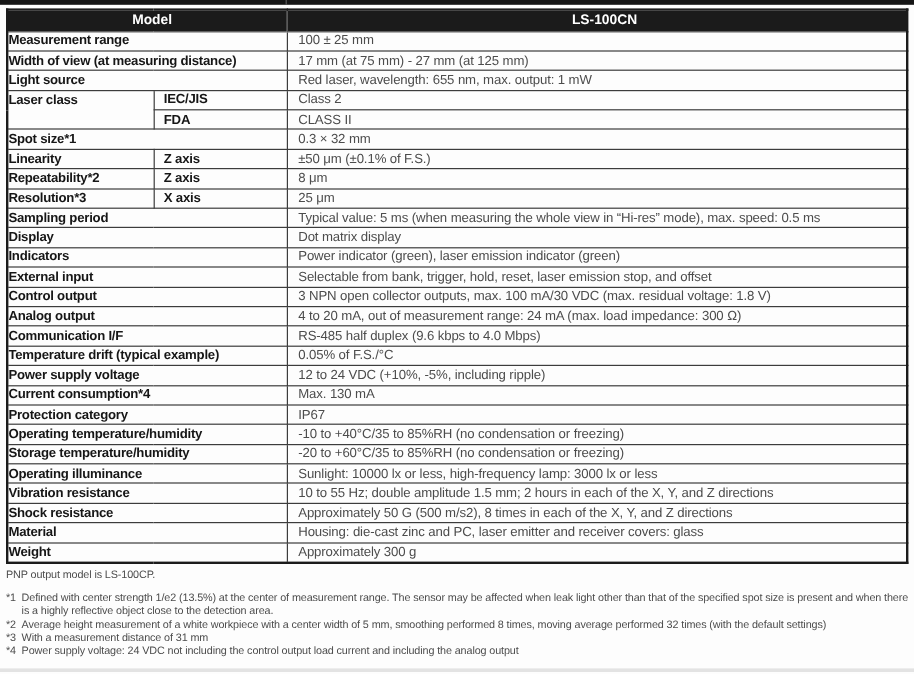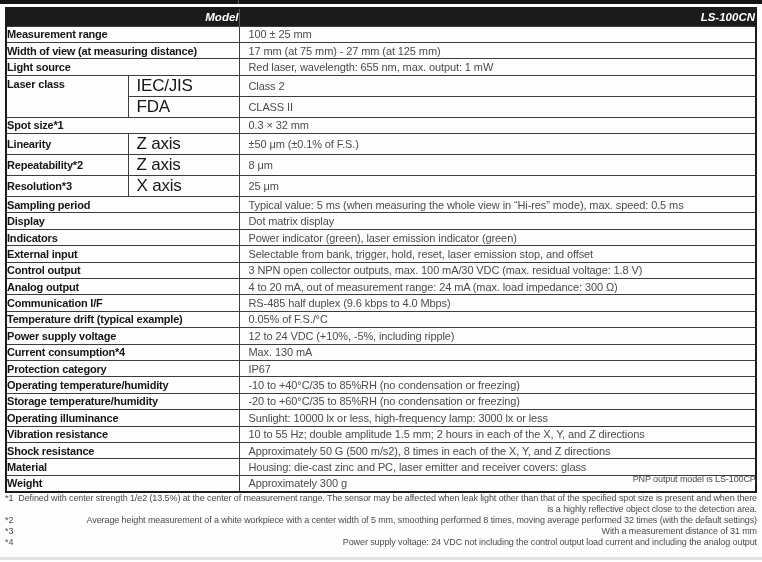--- a/index.html
+++ b/index.html
@@ -25,47 +25,47 @@
   }
   .spec-table th, .spec-table td {
     height:16.4px;
     overflow:hidden;
     white-space:nowrap;
     vertical-align:middle;
   }
   .spec-table thead tr { height:18px; }
   .h-label, .h-value {
     background:#1b1b1b; color:#ffffff;
-    font-size:11.5px; font-weight:bold; text-align:right;
-    padding-left:8px; border:none;font-style:italic;
+    font-size:11.5px; font-weight:bold; text-align:center;
+    padding-left:8px; border:none;
   }
   .h-value { border-left:1px solid #5a5a5a; padding-left:13px;margin-left:48px; }
   .spec-table tbody td { border:1px solid #3c3c3c; }
   td.label {
     font-size:11px; font-weight:bold; color:#161616;
     padding-left:0; letter-spacing:-0.2px;
   }
   td.label.va-top { vertical-align:top; line-height:16.4px; }
   td.sublabel {
-    font-size:17px; font-weight:normal; color:#161616;
+    font-size:11px; font-weight:bold; color:#161616;
     padding-left:8px; letter-spacing:-0.2px;
   }
   td.value {
     font-size:11px; color:#4c4c4c;
     padding-left:9px; letter-spacing:-0.1px;
   }
 
   
   .notes {
     position:absolute; left:5px; top:474px; width:752px;
     font-size:9px; line-height:11px; color:#4c4c4c; letter-spacing:-0.1px;
   }
   .note { display:flex; align-items:flex-start; }
   .note .marker { flex:0 0 13px; }
-  .note .text { flex:1 1 auto;text-align:right; }
+  .note .text { flex:1 1 auto; }
   .note.lead { margin-bottom:8px; }
 </style>
 </head>
 <body>
 
 <div class="page">
 
   <div class="top-strip">
     <span class="strip-notch"></span>
   </div>

